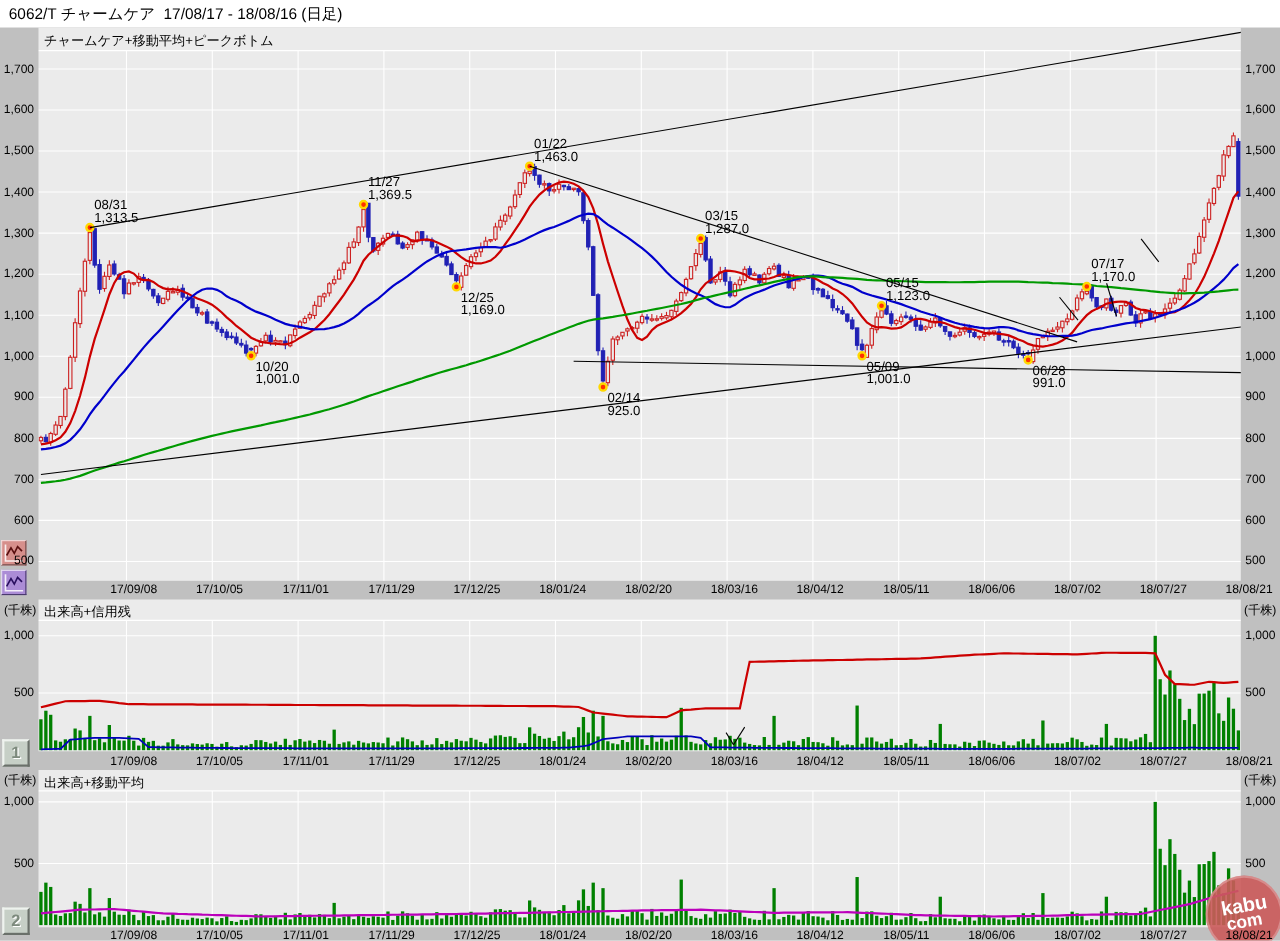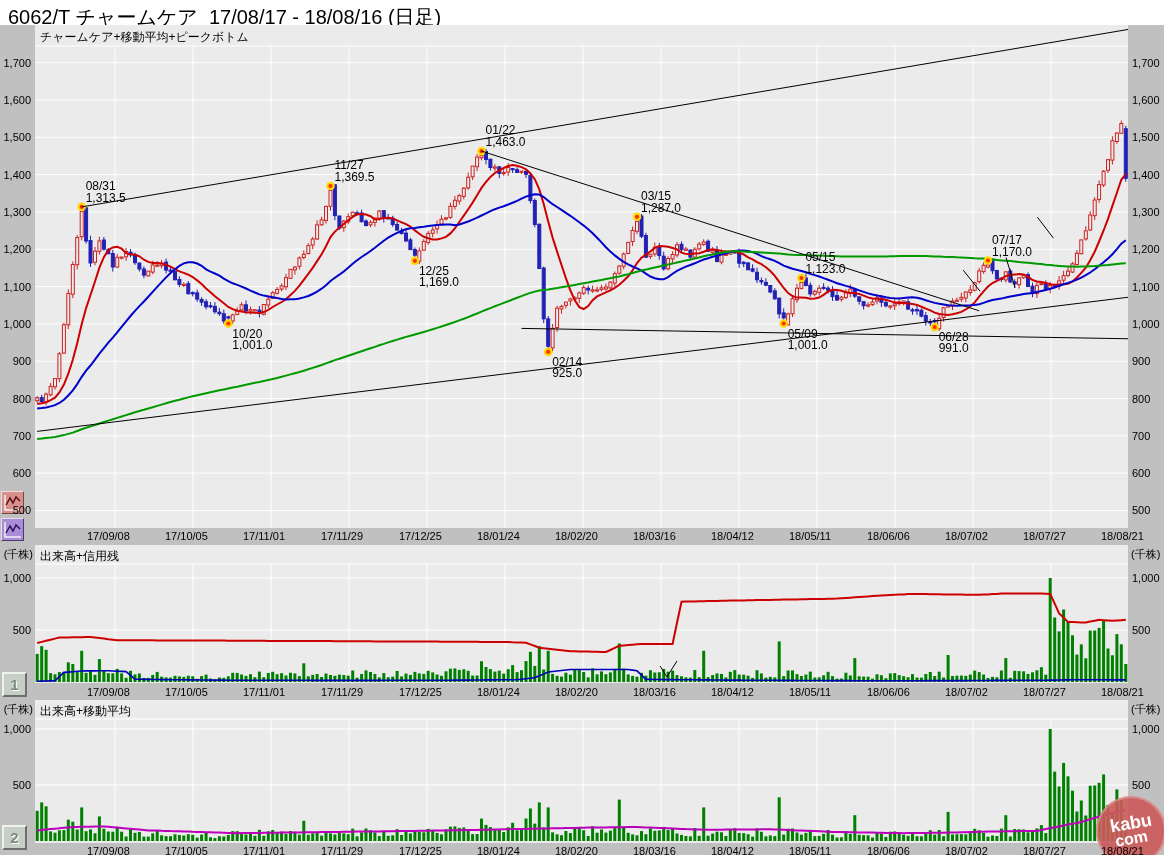--- a/index.html
+++ b/index.html
@@ -3,32 +3,32 @@
 <meta charset="utf-8">
 <style>
   *{box-sizing:border-box}
   html,body{margin:0;padding:0}
   body{
     position:relative;width:1164px;height:855px;overflow:hidden;
     background:#c0c0c0;font-family:"Liberation Sans","DejaVu Sans",sans-serif;
     -webkit-font-smoothing:none;
   }
   #title-bar{position:absolute;left:0;top:0;width:1164px;height:25px;background:#ffffff}
-  #title-bar .t{position:absolute;left:8px;top:4px;font-size:20px;color:#000;white-space:pre}
+  #title-bar .t{position:absolute;left:8px;top:4px;font-size:14px;color:#000;white-space:pre}
   .plot{position:absolute;background:#ebebeb}
   #plot-main{left:35px;top:25px;width:1093px;height:503px}
   #plot-vol{left:35px;top:545px;width:1093px;height:138px}
   #plot-volma{left:35px;top:700px;width:1093px;height:143px}
   .plot svg{display:block}
   .panel-label{position:absolute;font-size:12px;color:#000;white-space:pre}
   .ylabel{position:absolute;font-size:11px;color:#000;line-height:12px;white-space:pre}
   .ylabel.left{left:0;width:31px;text-align:right}
   .ylabel.right{left:1132px;width:32px;text-align:left}
   .unit{position:absolute;font-size:11px;color:#000}
-  .xlabel{position:absolute;font-size:11px;color:#000;width:56px;text-align:left;white-space:nowrap}
+  .xlabel{position:absolute;font-size:11px;color:#000;width:56px;text-align:right;white-space:nowrap}
   .chart-icon{position:absolute;width:23px;height:23px;border:1px solid #6e4a4a;
     border-top-color:#f2dcdc;border-left-color:#f2dcdc;cursor:pointer}
   #icon-candle{left:1px;top:491px;background:#d68f8b}
   #icon-line{left:1px;top:518px;background:#ab8cd6;border-color:#4a3a6e;border-top-color:#e6dcf2;border-left-color:#e6dcf2}
   .panel-badge{position:absolute;left:2px;width:25px;height:25px;background:#c6cfc6;
     border:2px solid;border-color:#eef2ee #6a706a #6a706a #eef2ee;
     font-size:15px;font-weight:bold;color:#7d8a7d;text-align:center;line-height:21px;
     text-shadow:1px 1px 0 #ffffff;cursor:pointer}
   #badge-1{top:672px}
   #badge-2{top:825px}

